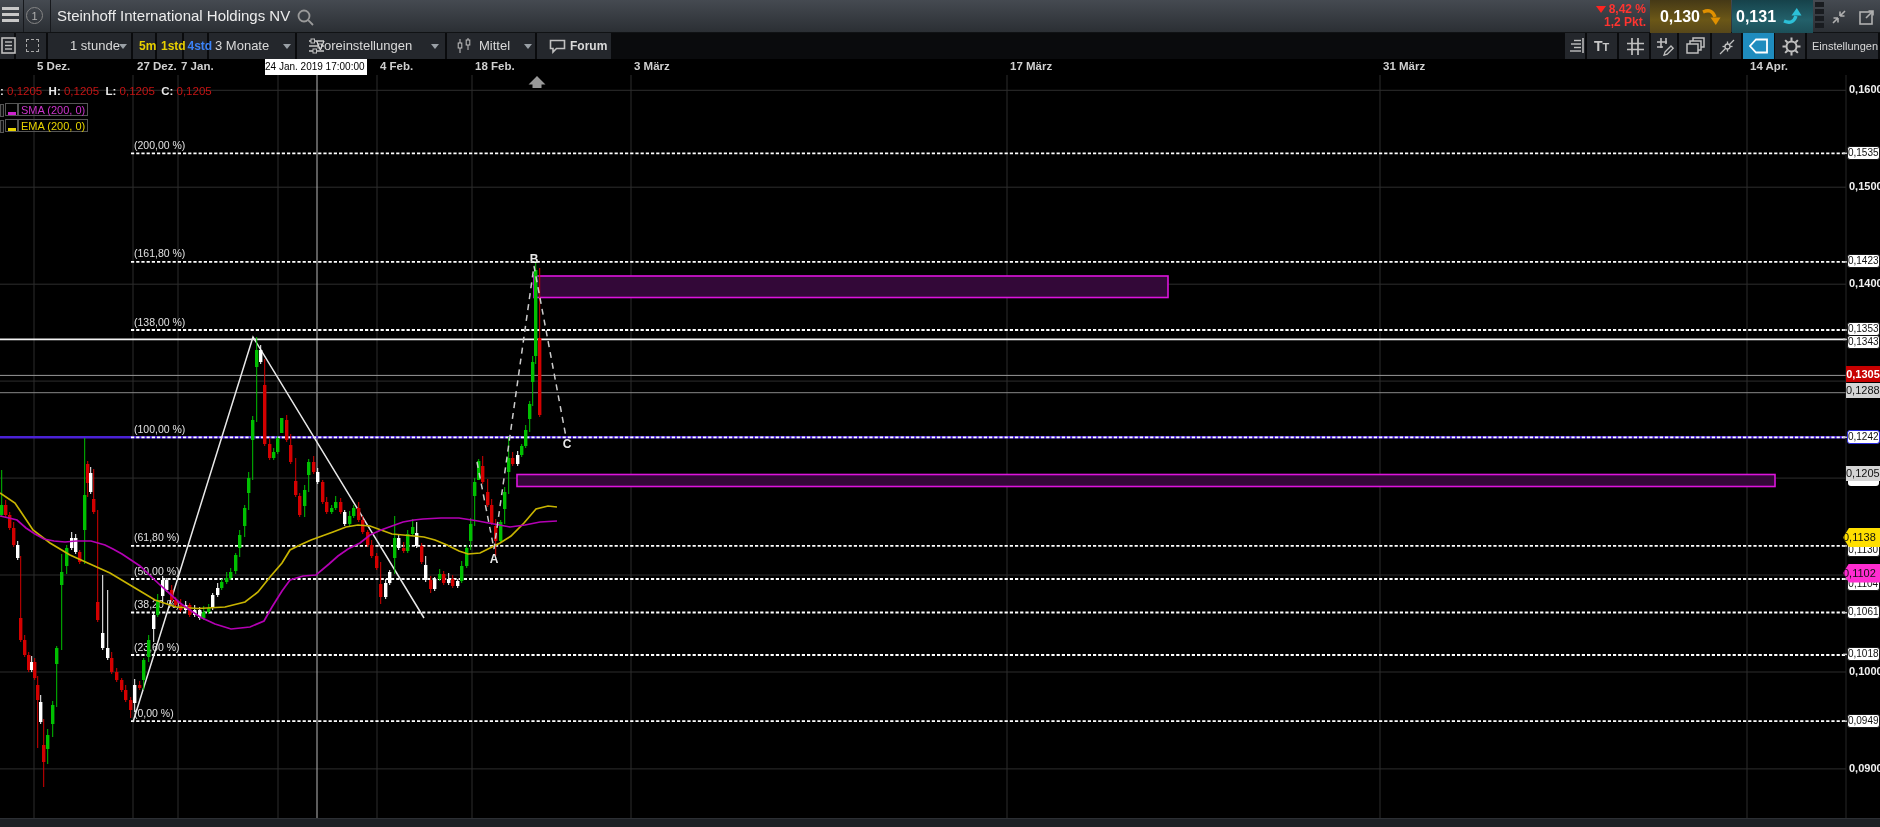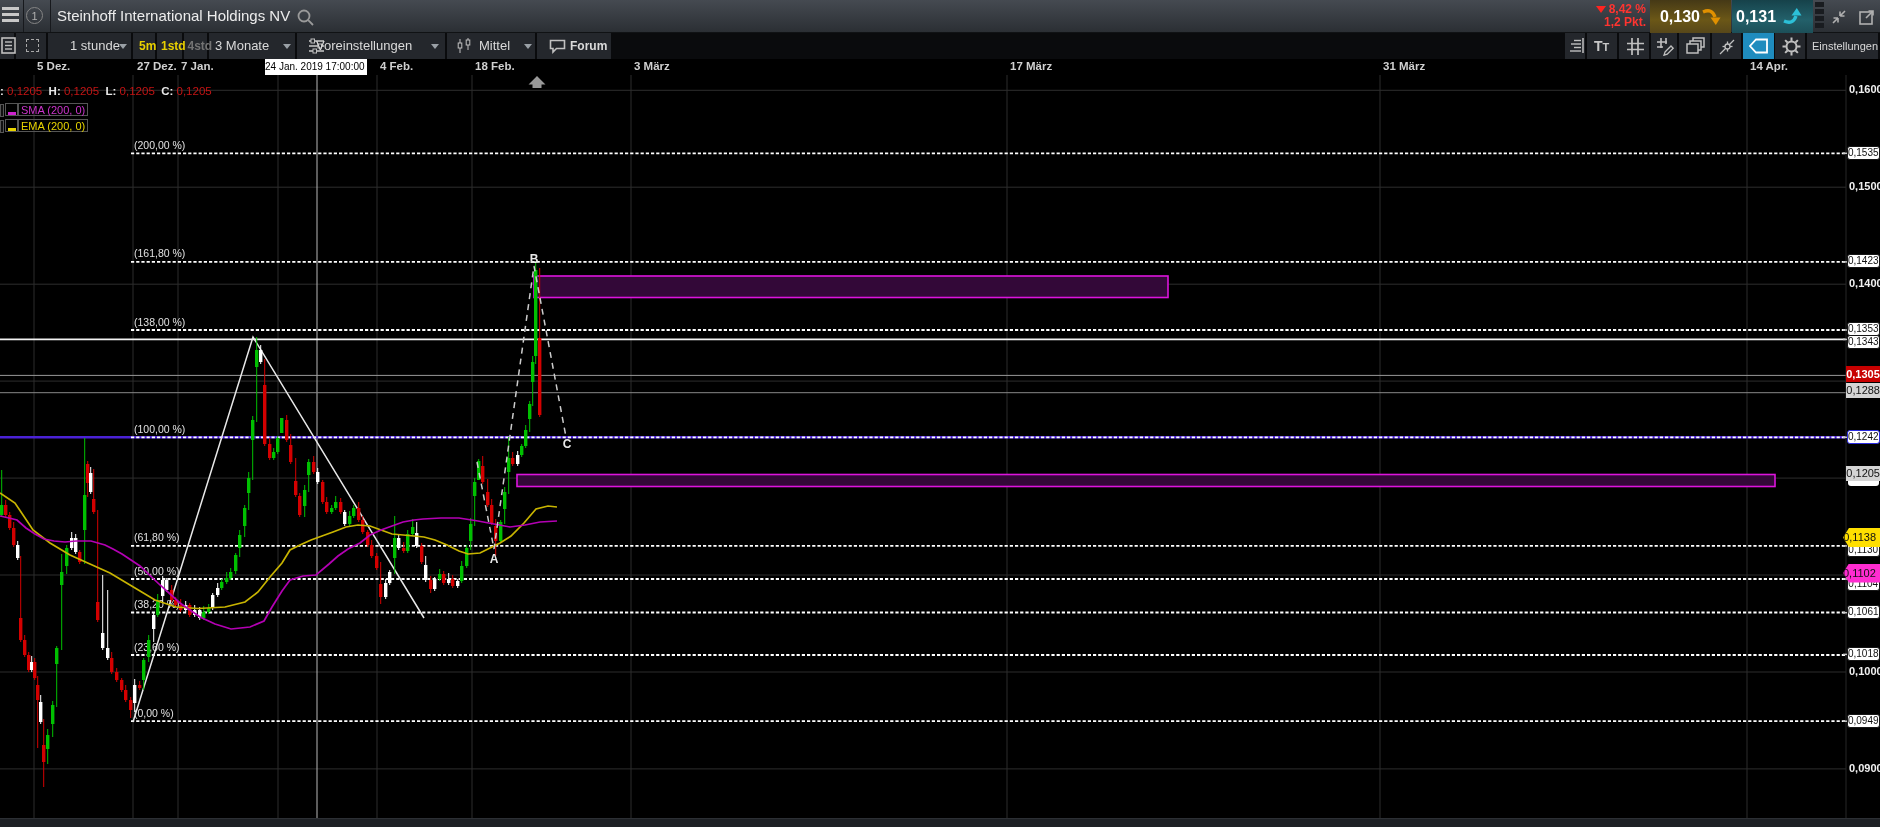--- a/index.html
+++ b/index.html
@@ -5,21 +5,21 @@
 #app{position:relative;width:1880px;height:827px;background:#000}
 .abs{position:absolute}
 #bar1{left:0;top:0;width:1880px;height:33px;background:linear-gradient(#454a51,#2b2f34);border-bottom:1px solid #101214}
 #bar2{left:0;top:33px;width:1880px;height:26px;background:#0a0b0d}
 .b2cell{position:absolute;top:0;height:26px;background:#24272c;color:#dadada;font-size:13px;line-height:26px;white-space:nowrap}
 .caret{display:inline-block;width:0;height:0;border-left:4.5px solid transparent;border-right:4.5px solid transparent;border-top:5.5px solid #9aa0a6;vertical-align:middle}
 .dlab{position:absolute;top:60px;font-size:11.5px;font-weight:bold;color:#d0d0d0}
 .axlab{position:absolute;left:1847px;width:33px;font-size:11px}
 .axplain{color:#f0f0f0;font-weight:bold;padding-left:2px}
 .axbox{left:1846.5px;width:33.5px;background:#fff;border:1.5px solid #151515;border-radius:3px;color:#111;text-align:center;font-size:10px;height:14px;line-height:11px}
-.axgray{left:1846px;width:34px;background:#d4d4d4;color:#111;text-align:right;font-size:11px;height:15px;line-height:15px}
+.axgray{left:1846px;width:34px;background:#d4d4d4;color:#111;text-align:left;font-size:11px;height:15px;line-height:15px}
 </style></head><body>
 <div id="app">
 
 <svg width="1880" height="743" viewBox="0 0 1880 743" style="position:absolute;left:0;top:75px">
 <line x1="0" y1="15.3" x2="1846" y2="15.3" stroke="#2d2d2d" stroke-width="1"></line>
 <line x1="0" y1="112.2" x2="1846" y2="112.2" stroke="#2d2d2d" stroke-width="1"></line>
 <line x1="0" y1="209.2" x2="1846" y2="209.2" stroke="#2d2d2d" stroke-width="1"></line>
 <line x1="0" y1="306.1" x2="1846" y2="306.1" stroke="#2d2d2d" stroke-width="1"></line>
 <line x1="0" y1="403.1" x2="1846" y2="403.1" stroke="#2d2d2d" stroke-width="1"></line>
 <line x1="0" y1="500" x2="1846" y2="500" stroke="#2d2d2d" stroke-width="1"></line>
@@ -358,21 +358,21 @@
 <div class="axlab axbox" style="top:429.8px;border-color:#2a2ae0">0,1242</div>
 <div class="axlab axbox" style="top:605.2px;border-color:#151515">0,1061</div>
 <div class="axlab axbox" style="top:646.9px;border-color:#151515">0,1018</div>
 <div class="axlab axbox" style="top:713.7px;border-color:#151515">0,0949</div>
 <div class="axlab" style="top:365.5px;left:1846px;width:34px;background:#c80000;color:#fff;font-weight:bold;text-align:center;height:16px;line-height:16px">0,1305</div>
 <div class="abs" style="left:1848px;top:479px;width:31px;height:7px;background:#fff;border-radius:0 0 3px 3px"></div>
 <div class="axlab axgray" style="top:383px">0,1288</div>
 <div class="axlab axgray" style="top:466px">0,1205</div>
 <div class="axlab axbox" style="top:542.5px;border-color:#151515">0,1130</div>
 <div class="axlab axbox" style="top:577px;border-color:#151515">0,1104</div>
-<div class="axlab" style="top:528px;left:1843px;width:37px;height:19px;background:#ffdf00;color:#111;text-align:right;padding-right:4px;line-height:19px;clip-path:polygon(0 50%,16% 0,100% 0,100% 100%,16% 100%)">0,1138</div>
+<div class="axlab" style="top:528px;left:1843px;width:37px;height:19px;background:#ffdf00;color:#111;padding-right:4px;line-height:19px;clip-path:polygon(0 50%,16% 0,100% 0,100% 100%,16% 100%)">0,1138</div>
 <div class="axlab" style="top:563.5px;left:1843px;width:37px;height:19px;background:#ff2cd0;color:#111;text-align:right;padding-right:8px;line-height:19px;clip-path:polygon(0 50%,16% 0,100% 0,100% 100%,16% 100%)">0,1102</div>
 <div class="abs" style="left:0;top:818px;width:1880px;height:9px;background:#1e2125;border-top:1px solid #2c2f34"></div>
 <div id="bar1" class="abs">
       <div class="abs" style="left:2px;top:7px;width:17px">
         <div style="height:3px;background:#c8c8c8;margin-bottom:3px"></div>
         <div style="height:3px;background:#c8c8c8;margin-bottom:3px"></div>
         <div style="height:3px;background:#c8c8c8"></div>
       </div>
       <div class="abs" style="left:23px;top:0;width:1px;height:32px;background:#17191d"></div>
       <div class="abs" style="left:26px;top:7px;width:17px;height:17px;border:1.5px solid #858585;border-radius:50%;color:#b0b0b0;font-size:11px;text-align:center;line-height:16px">1</div>
@@ -425,21 +425,21 @@
         <rect x="1" y="1" width="13" height="15" fill="none" stroke="#c0c0c0" stroke-width="1.6"></rect>
         <line x1="4" y1="5" x2="11" y2="5" stroke="#c0c0c0" stroke-width="1.4"></line>
         <line x1="4" y1="8.5" x2="11" y2="8.5" stroke="#c0c0c0" stroke-width="1.4"></line>
         <line x1="4" y1="12" x2="11" y2="12" stroke="#c0c0c0" stroke-width="1.4"></line>
       </svg>
       <div class="abs" style="left:26px;top:6px;width:13px;height:13px;border:1.5px dashed #a8a8a8"></div>
       <div class="b2cell" style="left:70px;width:60px;background:none">1 stunde</div>
       <span class="caret abs" style="left:119px;top:11px"></span>
       <div class="b2cell" style="left:139px;width:20px;background:none;color:#e8d000;font-weight:bold;font-size:12px">5m</div>
       <div class="b2cell" style="left:161px;width:24px;background:none;color:#e8d000;font-weight:bold;font-size:12px">1std</div>
-      <div class="b2cell" style="left:187.5px;width:24px;background:none;color:#737373;font-weight:bold;font-size:12px">4std</div>
+      <div class="b2cell" style="left:187.5px;width:24px;background:none;color:#3b82f6;font-weight:bold;font-size:12px">4std</div>
       <div class="b2cell" style="left:215px;width:62px;background:none">3 Monate</div>
       <span class="caret abs" style="left:283px;top:11px"></span>
       <svg class="abs" style="left:308px;top:5px" width="18" height="16" viewBox="0 0 18 16">
         <line x1="1" y1="3" x2="16" y2="3" stroke="#c0c0c0" stroke-width="1.6"></line>
         <line x1="1" y1="8" x2="16" y2="8" stroke="#c0c0c0" stroke-width="1.6"></line>
         <line x1="1" y1="13" x2="16" y2="13" stroke="#c0c0c0" stroke-width="1.6"></line>
         <rect x="3" y="1" width="3.5" height="4" fill="#23262b" stroke="#c0c0c0"></rect>
         <rect x="10" y="6" width="3.5" height="4" fill="#23262b" stroke="#c0c0c0"></rect>
         <rect x="5" y="11" width="3.5" height="4" fill="#23262b" stroke="#c0c0c0"></rect>
       </svg>

